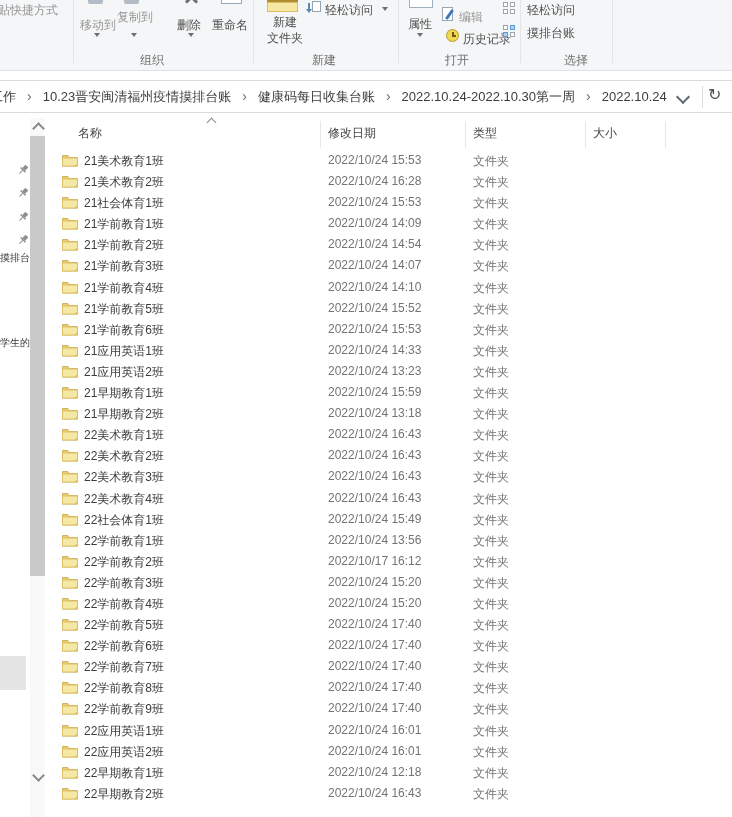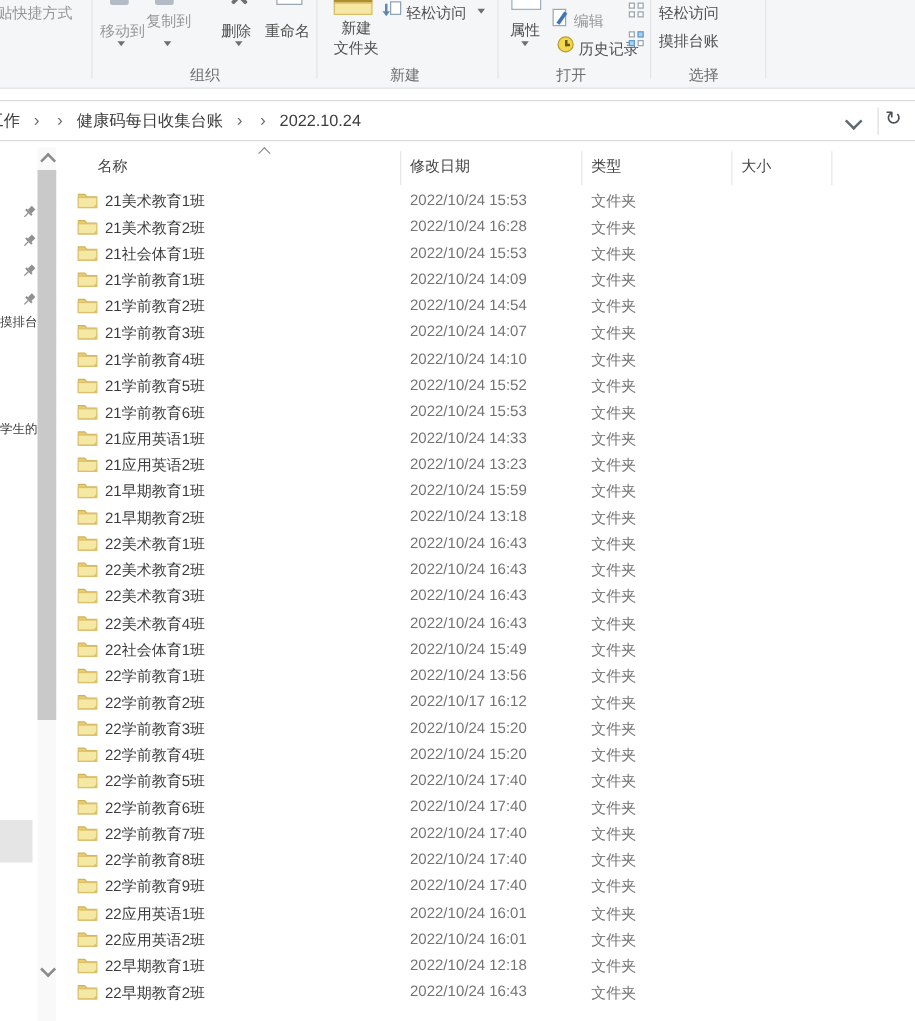--- a/index.html
+++ b/index.html
@@ -126,33 +126,35 @@
     <div class="rib-label rib-dark" style="left:527px;top:2px">轻松访问</div>
 
     <div class="grid-icon" style="left:503px;top:25px">
       <div class="grid-sq" style="left:0;top:0"></div>
         <div class="grid-sq blue" style="left:7px;top:0"></div>
       <div class="grid-sq blue" style="left:0;top:7px"></div>
         <div class="grid-sq" style="left:7px;top:7px"></div>
     </div>
     <div class="rib-label rib-dark" style="left:527px;top:25px">摸排台账</div>
 
-    <div class="rib-group" style="left:164px">组织</div>
+    <div class="rib-group" style="left:152px">组织</div>
     <div class="rib-group" style="left:324px">新建</div>
     <div class="rib-group" style="left:457px">打开</div>
-    <div class="rib-group" style="left:563px">选择</div>
+    <div class="rib-group" style="left:576px">选择</div>
   </div>
 
   <div class="addrbar">
     <div class="crumbs">
         <span class="crumb">工作</span>
         <span class="crumb-sep">›</span>
+        <span class="crumb">10.23晋安闽清福州疫情摸排台账</span>
         <span class="crumb-sep">›</span>
         <span class="crumb">健康码每日收集台账</span>
         <span class="crumb-sep">›</span>
+        <span class="crumb">2022.10.24-2022.10.30第一周</span>
         <span class="crumb-sep">›</span>
         <span class="crumb">2022.10.24</span>
       </div>
     <div class="addr-chevron"></div>
     <div class="addr-sep"></div>
     <div class="refresh">↻</div>
   </div>
 
   <svg class="pin" style="top:164px" viewBox="0 0 12 12">
     <g transform="rotate(45 6 6)" fill="#8f8f8f">

